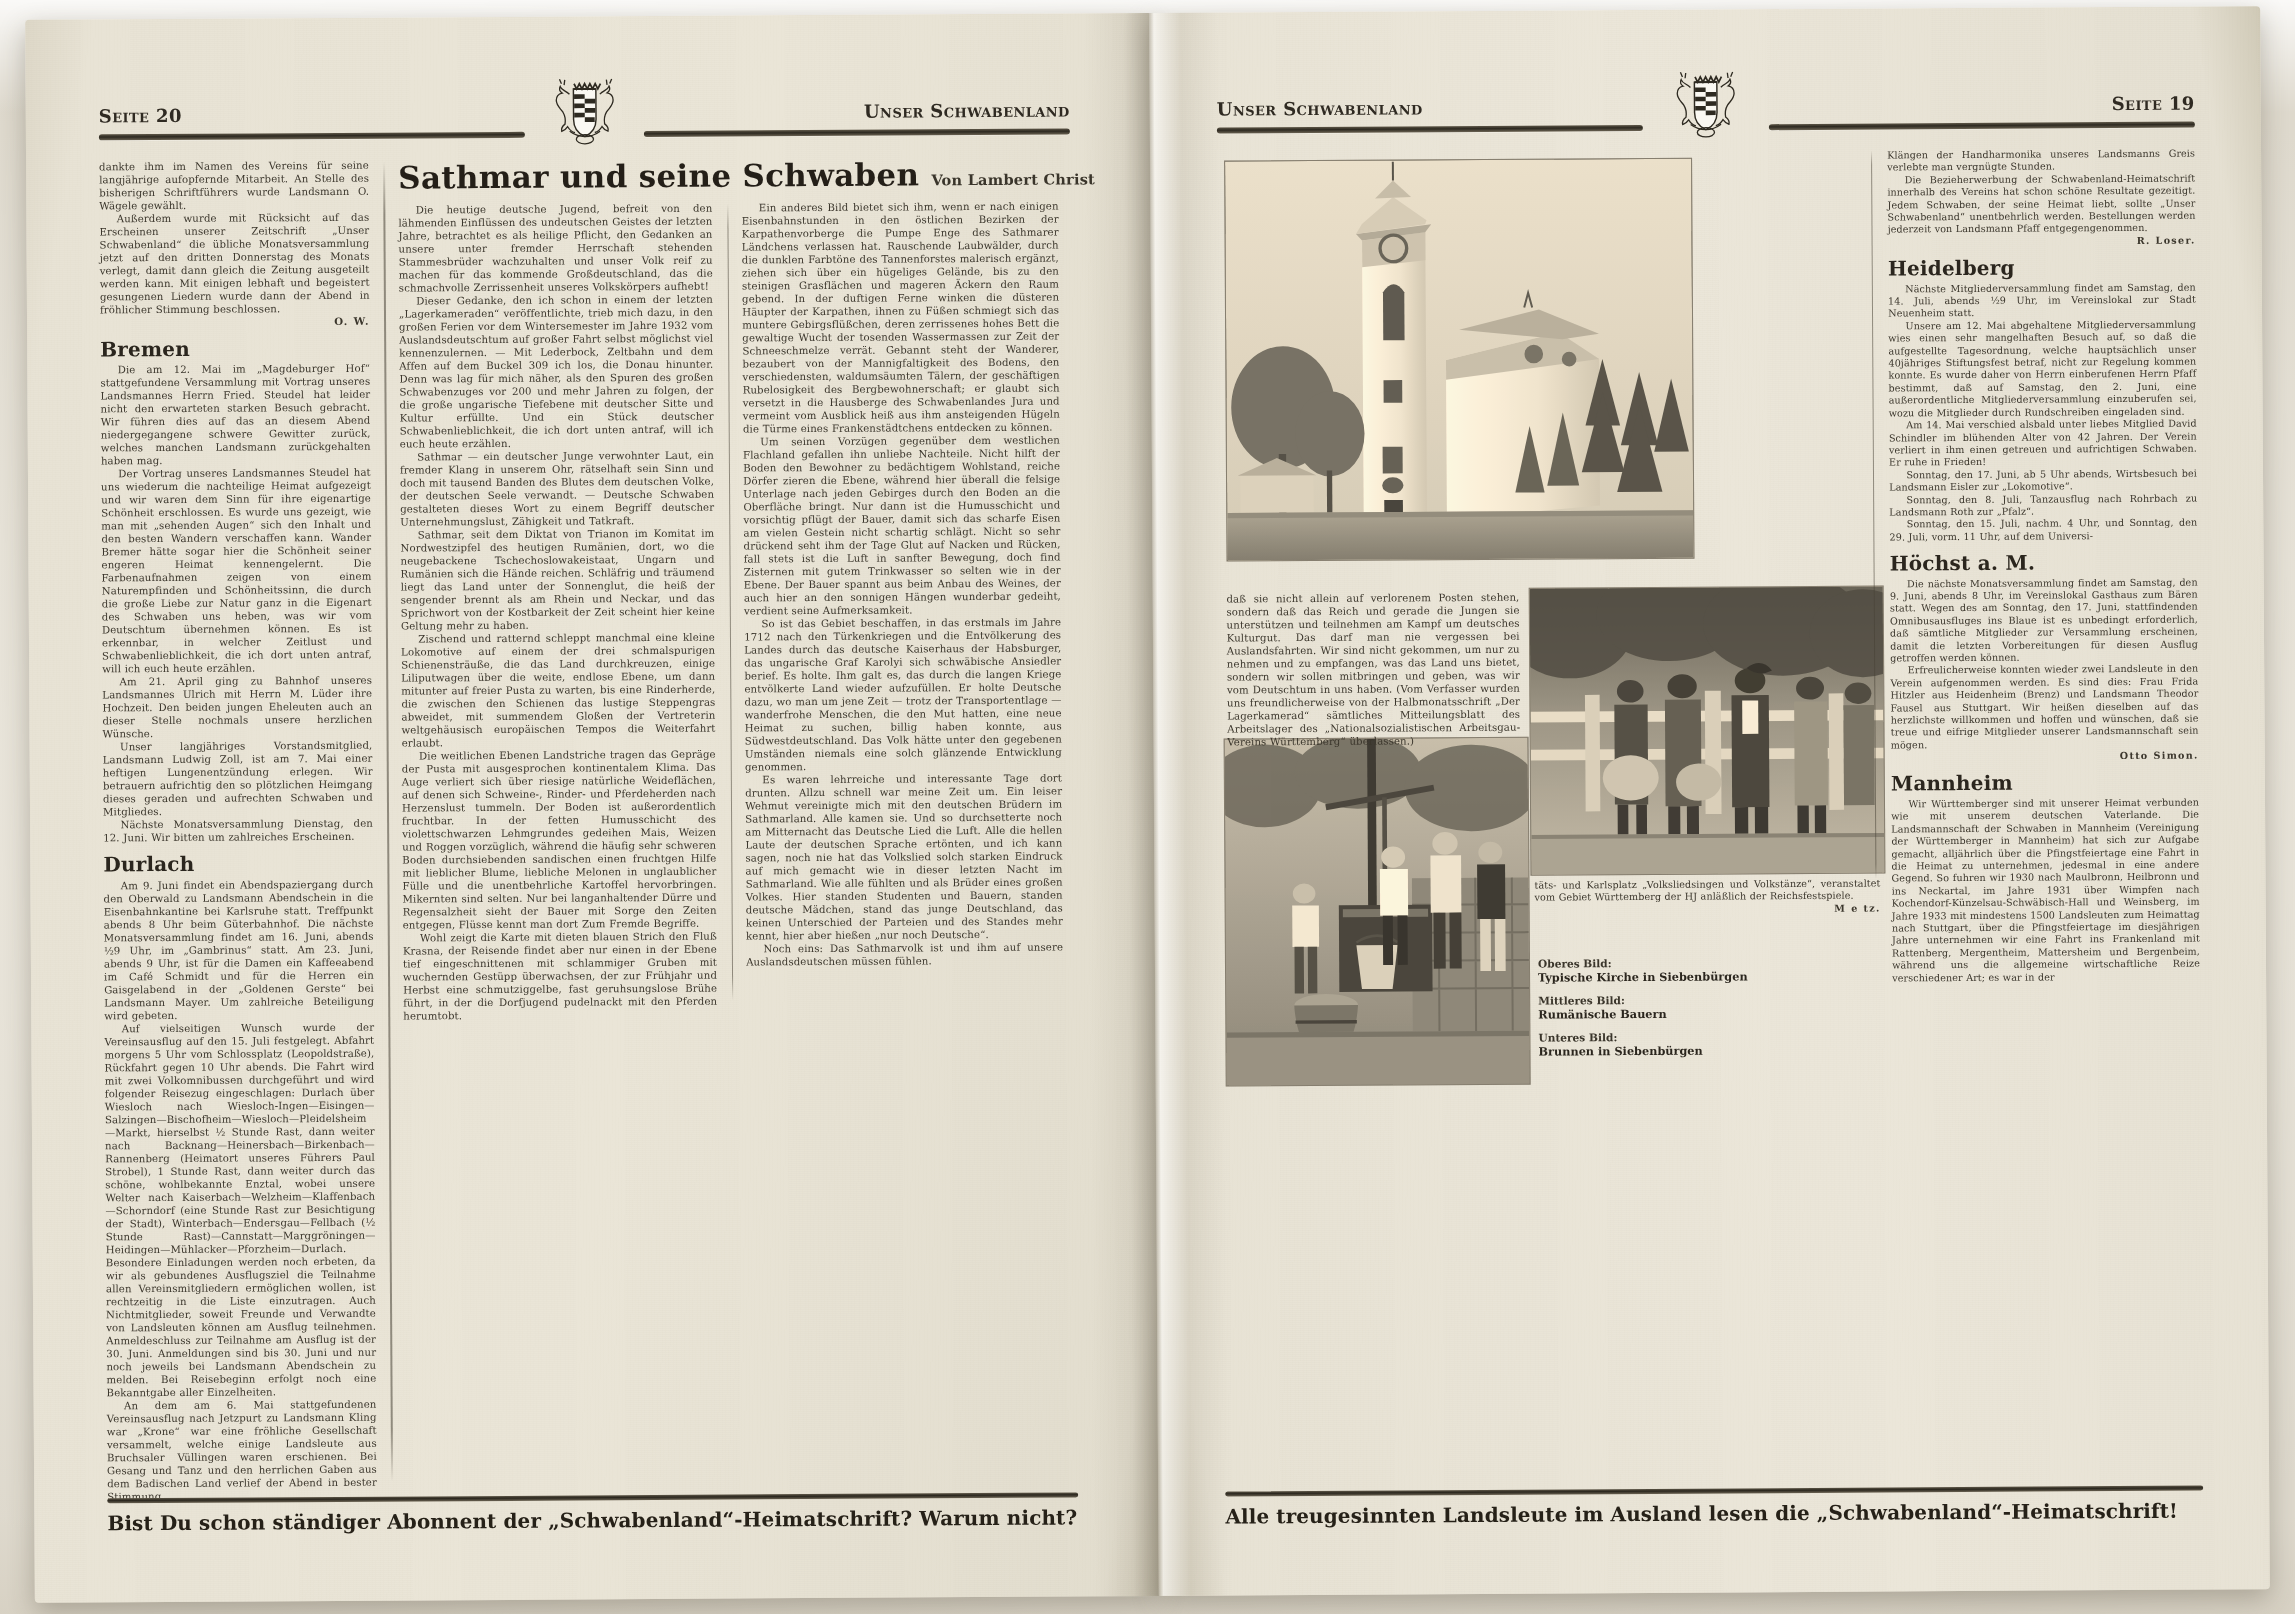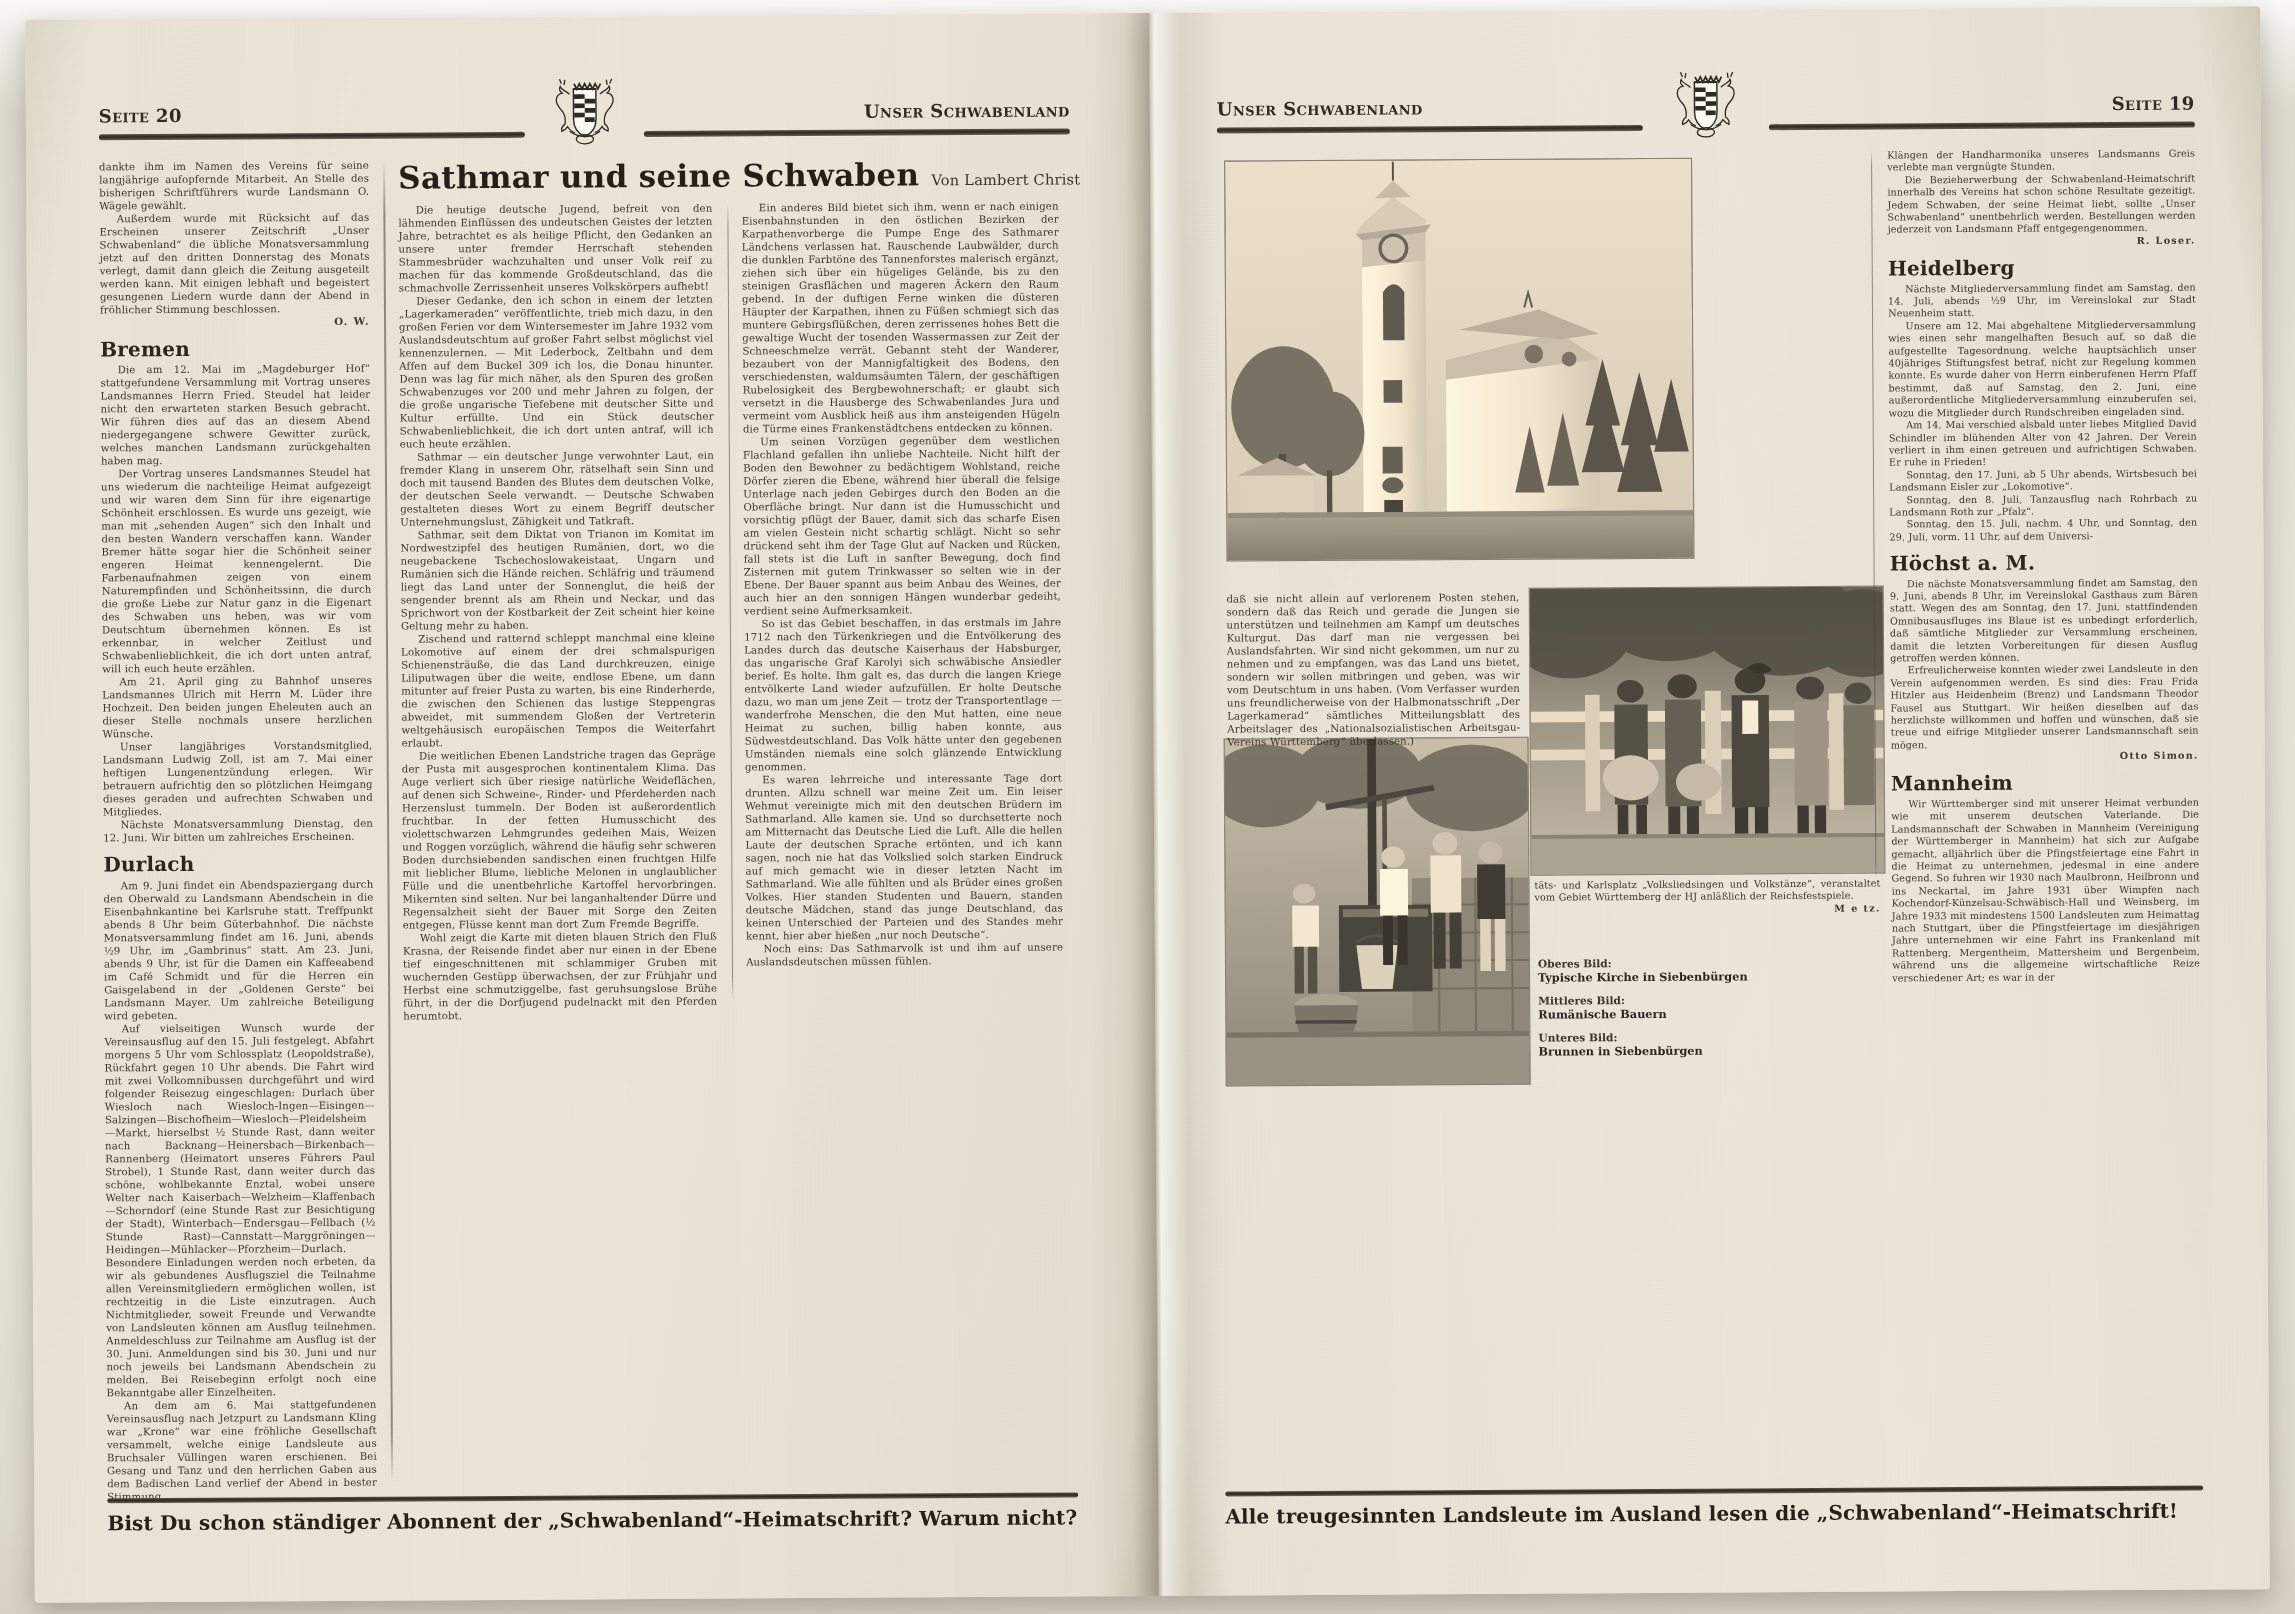--- a/index.html
+++ b/index.html
@@ -144,21 +144,21 @@
     font-family:"DejaVu Serif", serif;
     font-weight:700;
     font-size:31px;
     line-height:36px;
     letter-spacing:0.3px;
     color:#241f18;
     white-space:nowrap;
   }
   .byline{
     font-family:"DejaVu Serif", serif;
-    font-size:14.6px;font-weight:400;
+    font-size:14.6px;font-weight:700;
     color:#3a352b;white-space:nowrap;
     letter-spacing:0.2px;
   }
 
   
   .photo{
     position:relative;overflow:hidden;
     background:#9a968c;
     border:0.7px solid rgba(60,55,45,.35);
     box-shadow:inset 0 0 27px rgba(0,0,0,.18);

